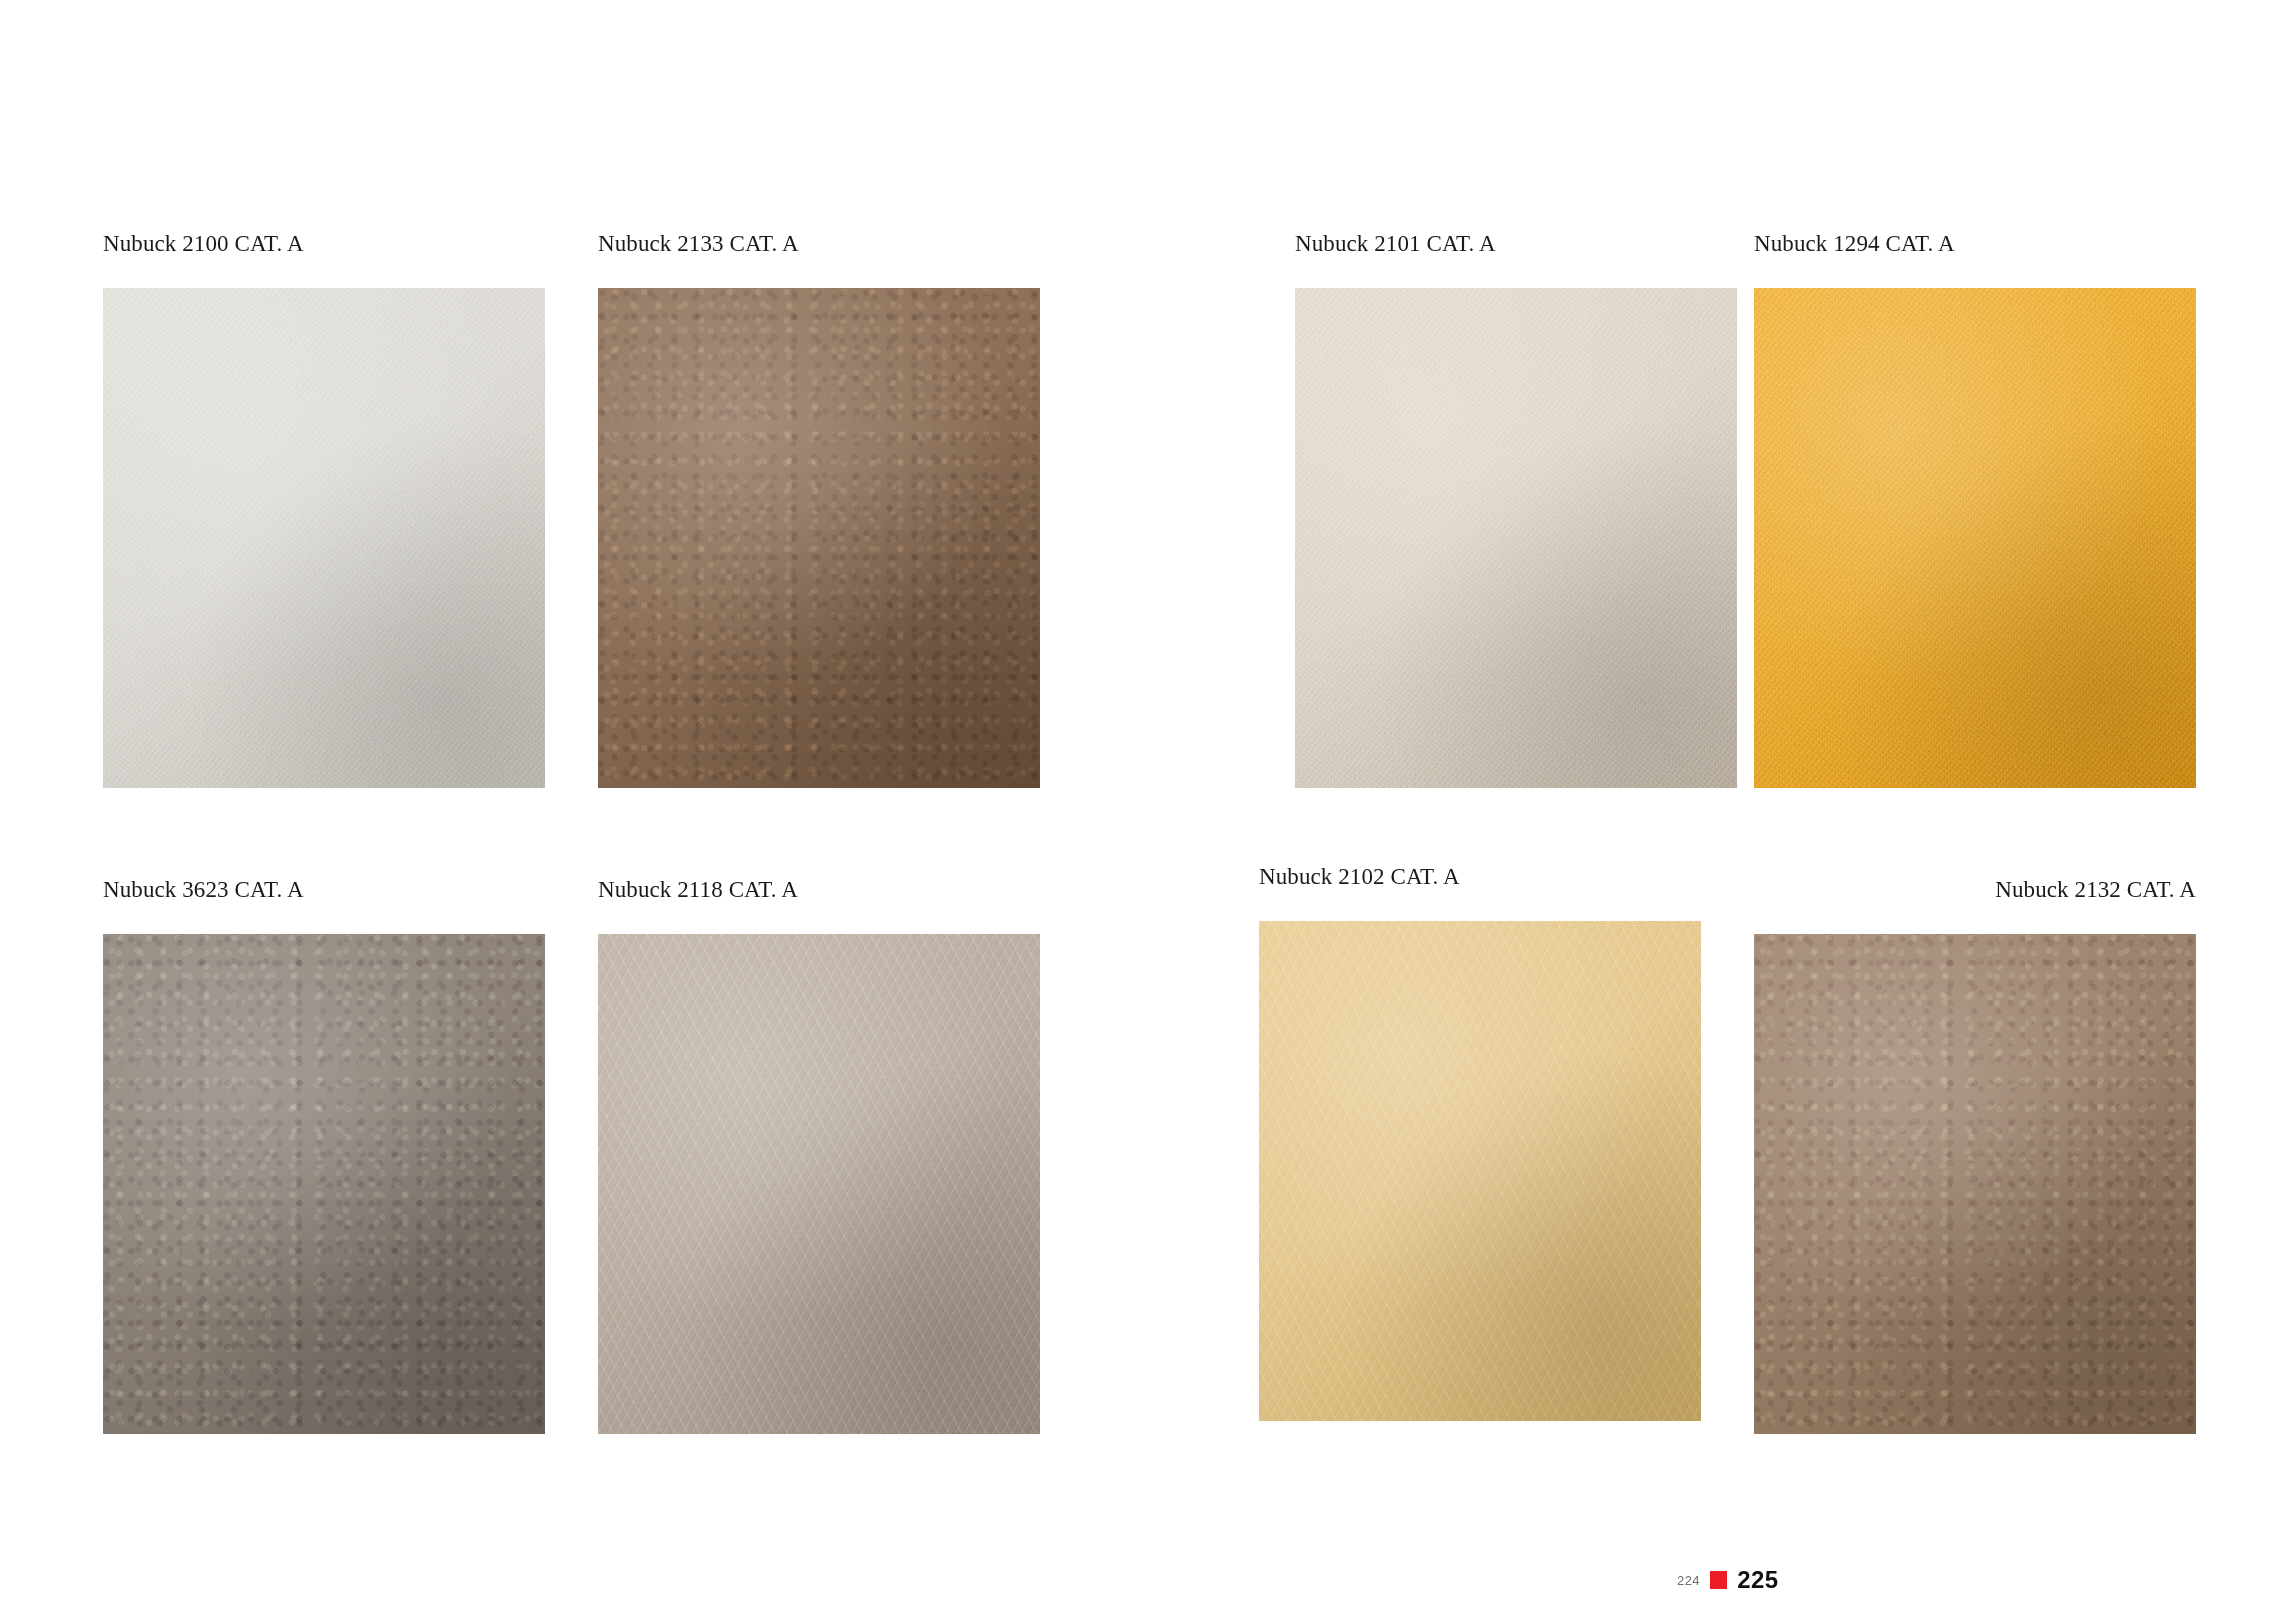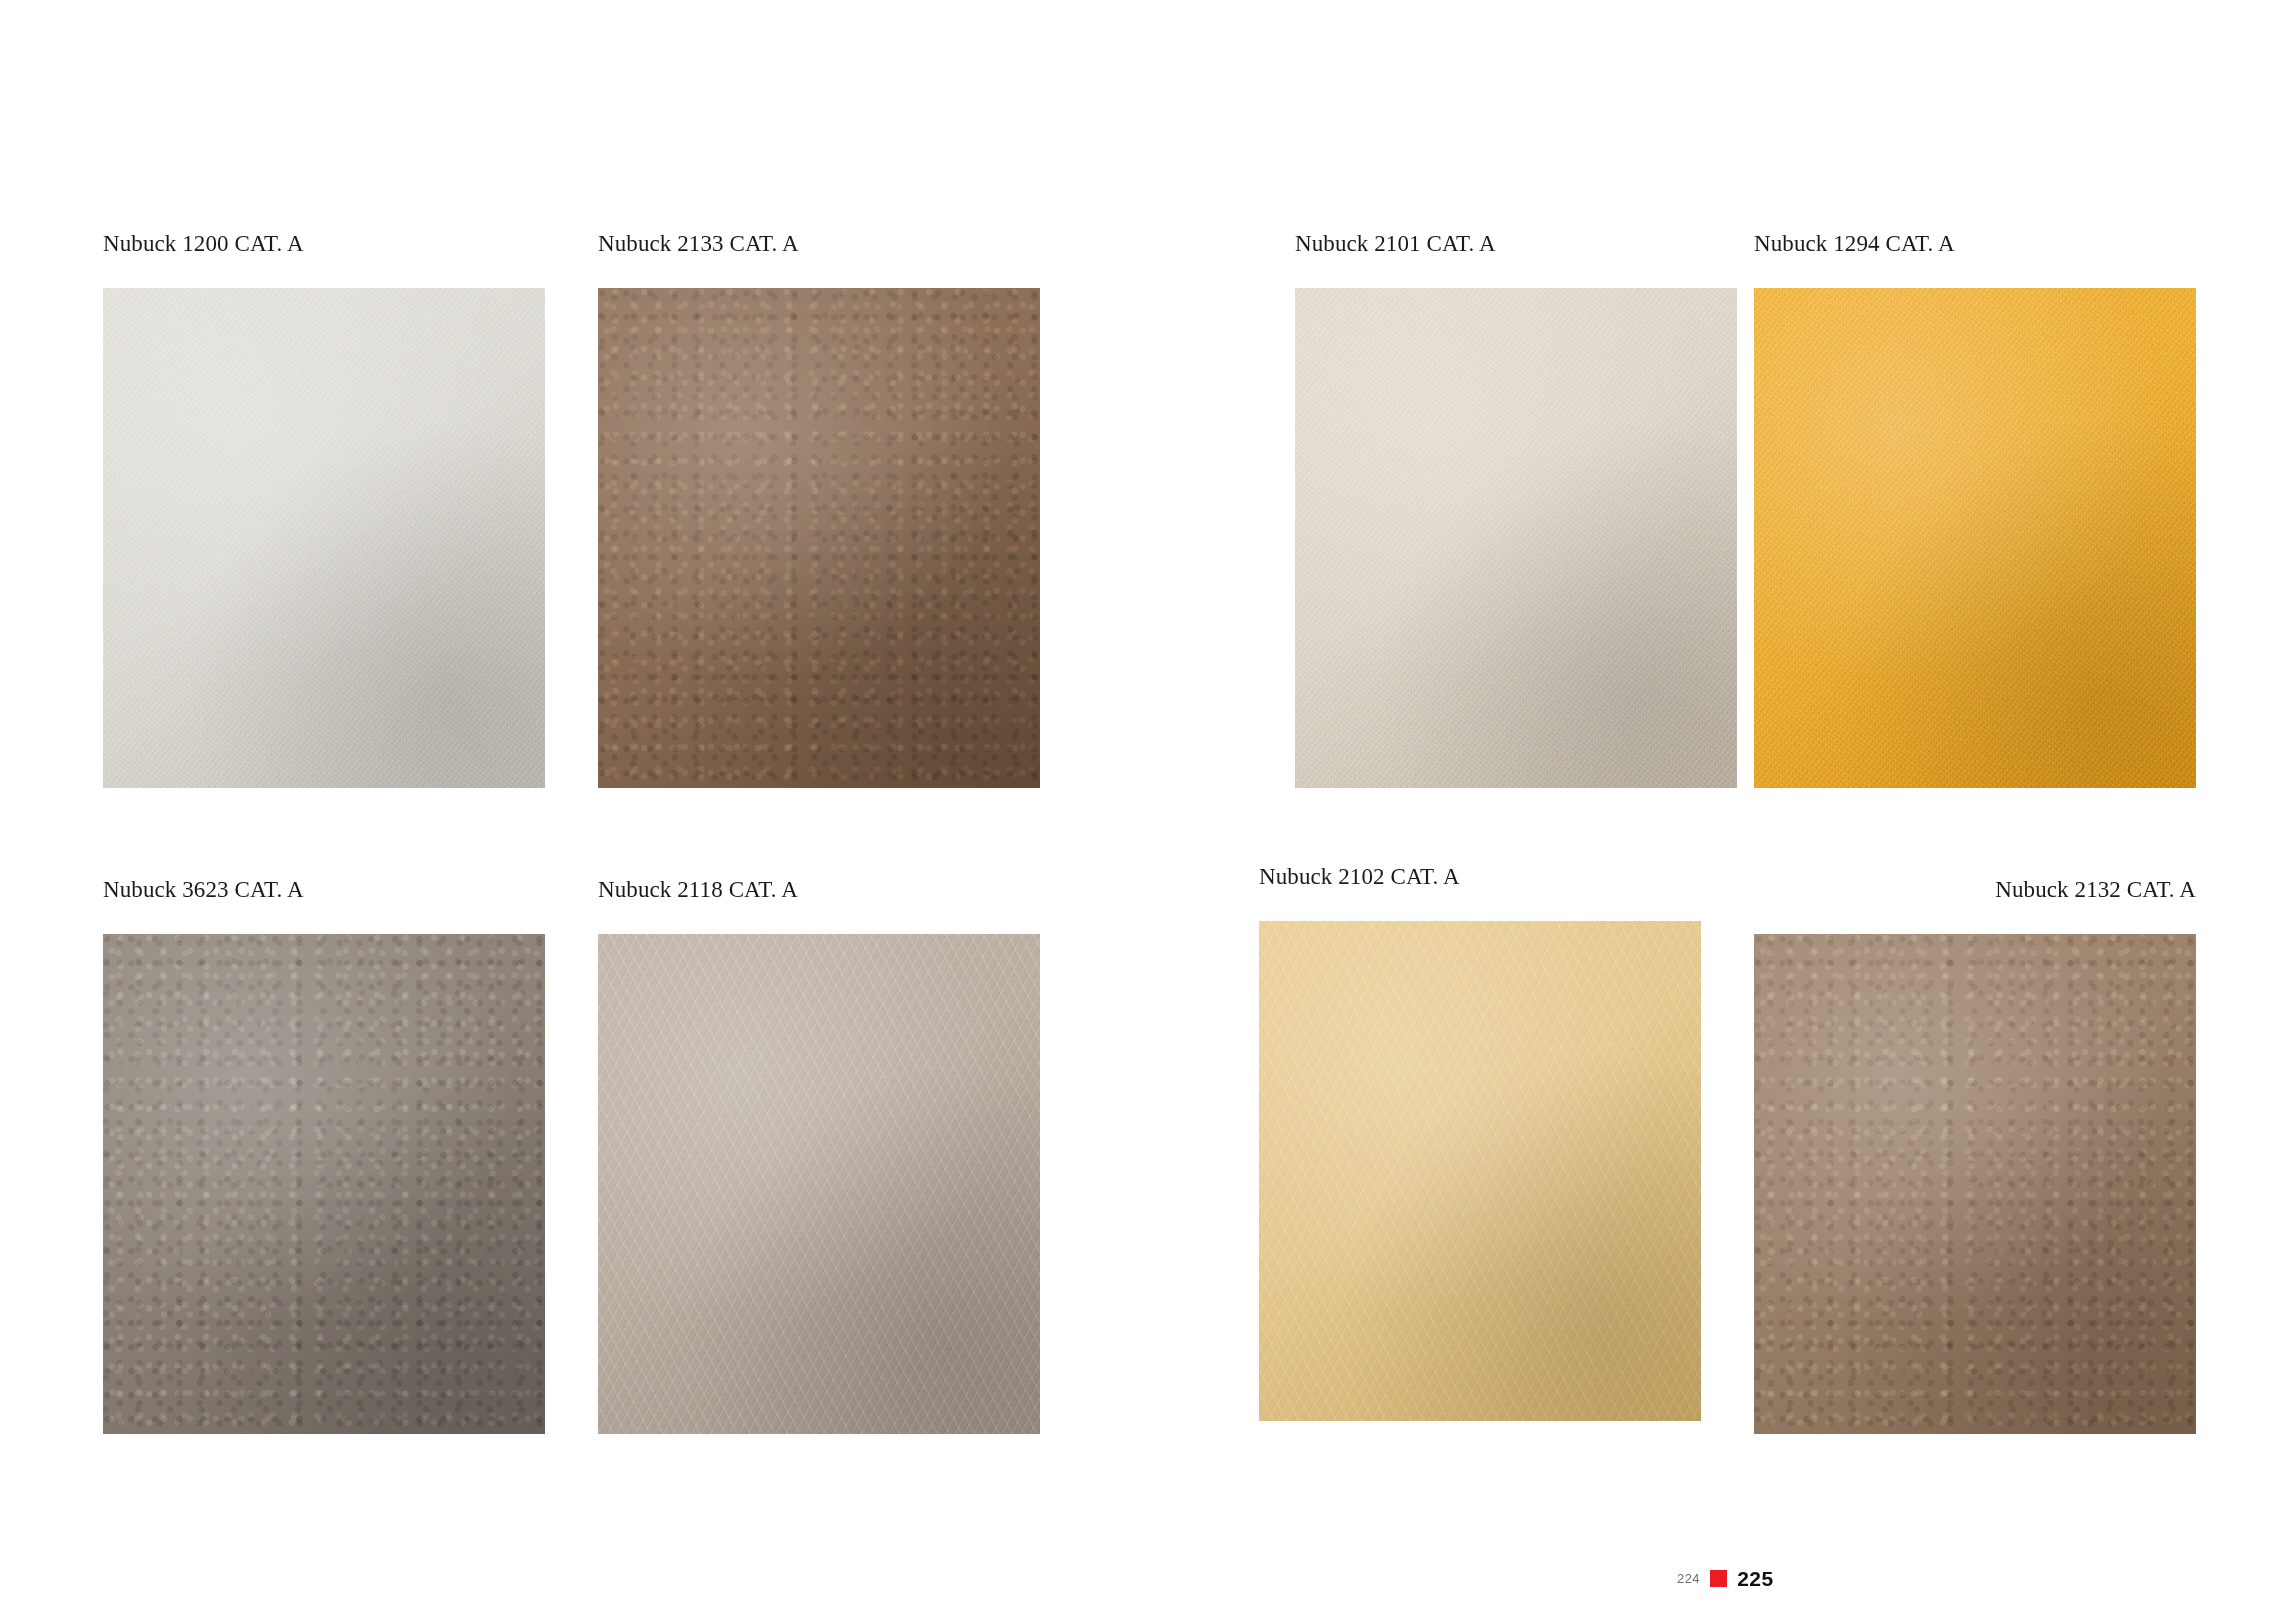--- a/index.html
+++ b/index.html
@@ -110,34 +110,34 @@
     font-size: 13px;
     color: #6e6e6e;
     letter-spacing: 0.4px;
   }
   .folio-mark {
     width: 17.4px;
     height: 17.4px;
     display: block;
   }
   .folio-right {
-    font-size: 21px;
+    font-size: 24px;
     font-weight: bold;
     color: #111111;
     letter-spacing: 0.4px;
   }
 </style>
 </head>
 <body style="background: rgb(255, 255, 255);">
 
 <div class="spread">
 
   <div id="swatch-grid">
       <div class="cell" style="left: 103px; top: 232px;">
-        <span class="swatch-label">Nubuck 1200 CAT. A</span>
+        <span class="swatch-label">Nubuck 2100 CAT. A</span>
         <div class="swatch" style="width: 442px; height: 500px; background: linear-gradient(145deg, rgb(222, 220, 213) 0%, rgb(222, 220, 213) 45%, rgb(201, 198, 189) 100%);">
           <span class="grain fine"></span>
           <span class="grain shade"></span>
         </div>
       </div>
       <div class="cell" style="left: 598px; top: 232px;">
         <span class="swatch-label">Nubuck 2133 CAT. A</span>
         <div class="swatch" style="width: 442px; height: 500px; background: linear-gradient(145deg, rgb(138, 107, 82) 0%, rgb(138, 107, 82) 45%, rgb(110, 82, 60) 100%);">
           <span class="grain pebble"></span>
           <span class="grain shade"></span>

